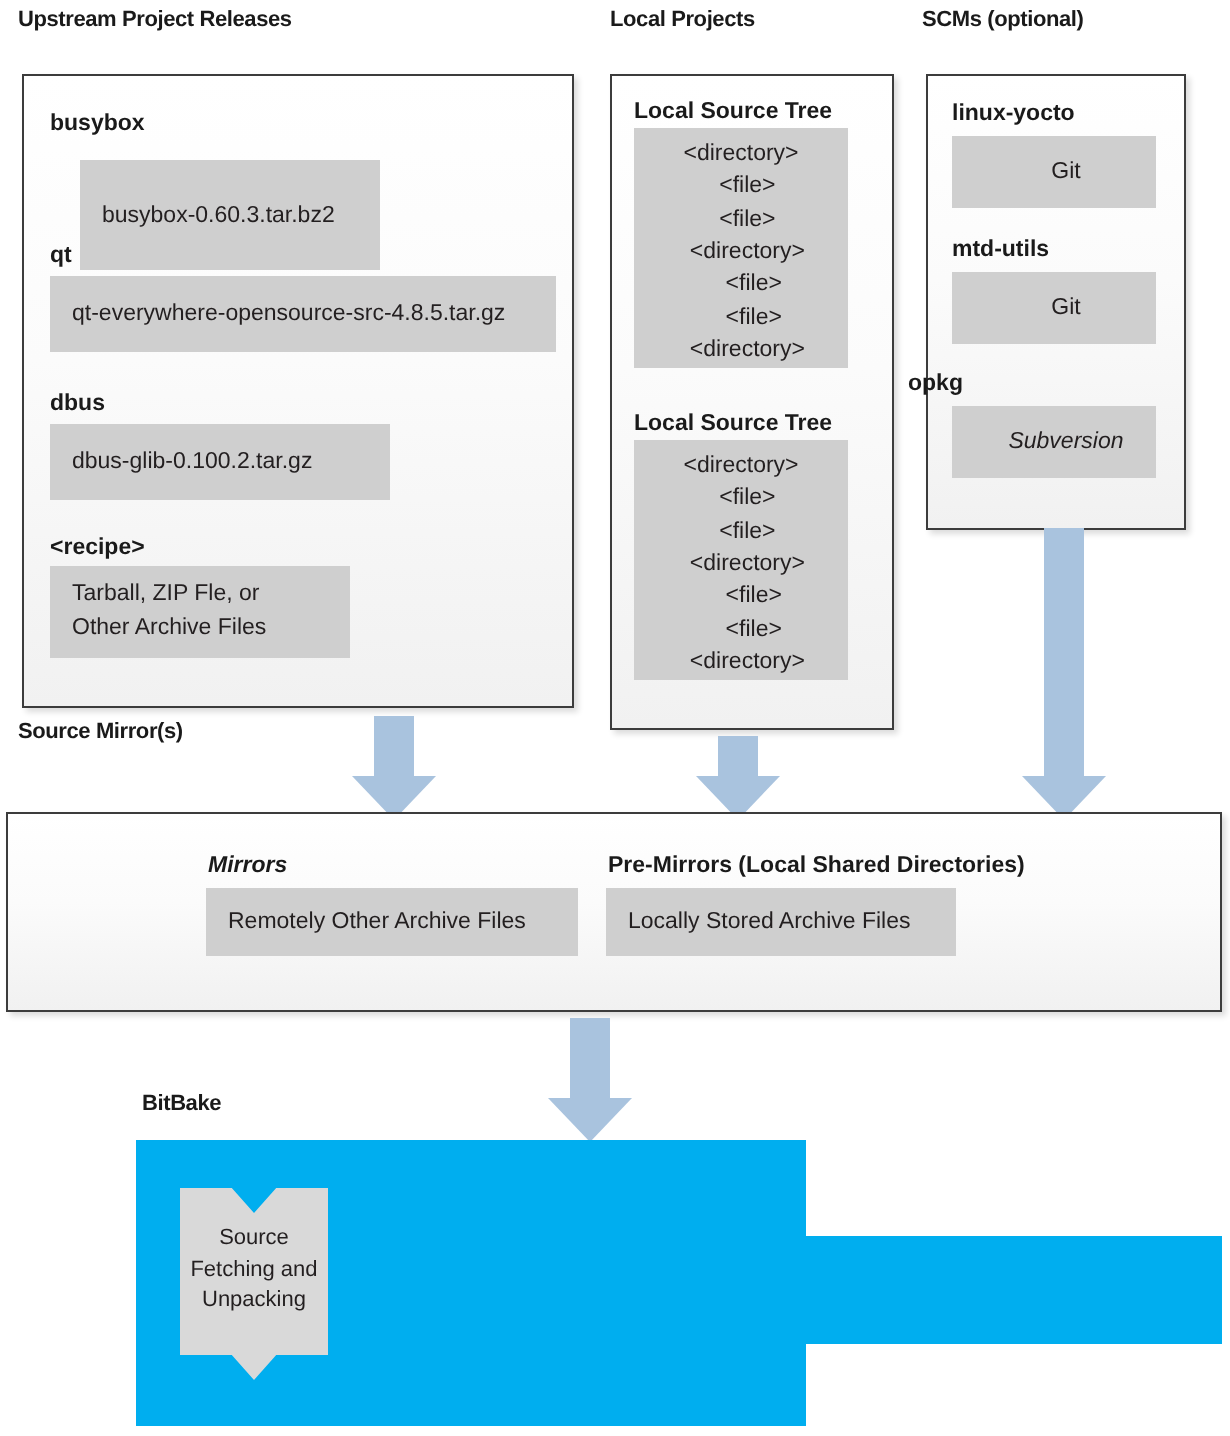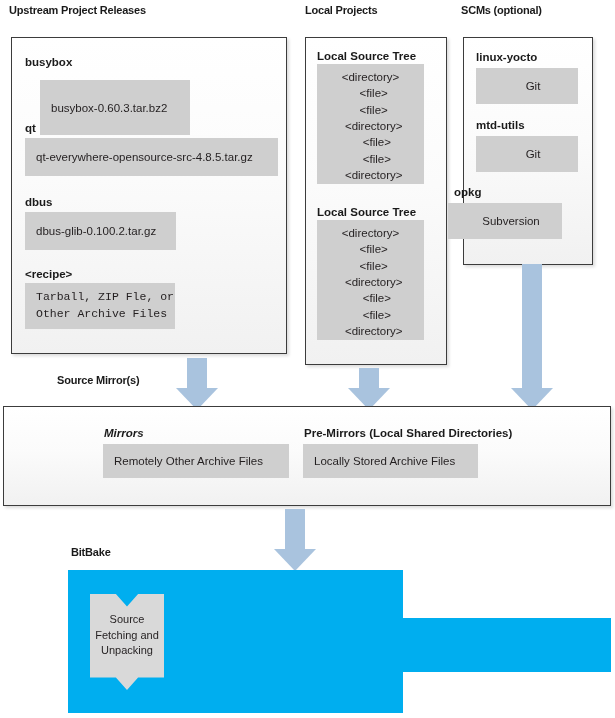--- a/index.html
+++ b/index.html
@@ -21,21 +21,21 @@
     position: absolute;
     font-weight: bold;
     font-size: 11px;
     letter-spacing: -0.2px;
     color: #1a1a1a;
     white-space: nowrap;
   }
   #title-upstream { left: 9px;  top: 4px;  }
   #title-local    { left: 305px; top: 4px; }
   #title-scms     { left: 461px; top: 4px; }
-  #title-mirror   { left: 9px;  top: 374px; margin-left: 48px; }
+  #title-mirror   { left: 9px;  top: 360px; }
   #title-bitbake  { left: 71px; top: 546px; }
 
   
   .panel {
     position: absolute;
     background: linear-gradient(to bottom, #ffffff 0%, #fbfbfb 45%, #f1f1f1 100%);
     border: 1px solid #3c3c3c;
     box-sizing: border-box;
     box-shadow: 2px 2px 3px rgba(0,0,0,0.14);
   }
@@ -64,21 +64,20 @@
     align-items: center;
     padding-left: 12px;
   }
   .gray-box.left-pad { padding-left: 11px; }
   .gray-box.center   { justify-content: center; text-align: center; }
   .gray-box.stack {
     flex-direction: column;
     align-items: flex-start;
     justify-content: center;
     line-height: 1.45;
-    font-family: Liberation Mono, monospace;
   }
 
   
   .tree-box {
     position: absolute;
     background: #cfcfcf;
     font-size: 11.5px;
     color: #231f20;
     text-align: center;
     line-height: 1.42;
@@ -86,38 +85,38 @@
     box-sizing: border-box;
   }
   .tree-line { display: block; white-space: pre; }
 
   
   #lbl-busybox { left: 25px;  top: 56px; }
   #box-busybox { left: 25px;  top: 80px; width: 150px; height: 55px; margin-left: 15px; }
   #lbl-qt      { left: 25px;  top: 122px; }
   #box-qt      { left: 25px;  top: 138px; width: 253px; height: 38px; }
   #lbl-dbus    { left: 25px;  top: 196px; }
-  #box-dbus    { left: 25px;  top: 212px; width: 151px; height: 38px; }
+  #box-dbus    { left: 25px;  top: 212px; width: 170px; height: 38px; }
   #lbl-recipe  { left: 25px;  top: 268px; }
   #box-recipe  { left: 25px;  top: 283px; width: 150px; height: 46px;
                  padding-left: 11px; }
 
   
   #lbl-tree1  { left: 317px; top: 50px; }
   #tree1      { left: 317px; top: 64px; width: 107px; height: 120px; }
   #lbl-tree2  { left: 317px; top: 206px; }
   #tree2      { left: 317px; top: 220px; width: 107px; height: 120px; }
 
   
   #lbl-yocto   { left: 476px; top: 51px; }
   #box-yocto   { left: 476px; top: 68px; width: 102px; height: 36px; }
   #lbl-mtd     { left: 476px; top: 119px; }
   #box-mtd     { left: 476px; top: 136px; width: 102px; height: 36px; }
   #lbl-opkg    { left: 454px; top: 186px; }
-  #box-opkg    { left: 448px; top: 203px; width: 114px; height: 36px; }
+  #box-opkg    { left: 476px; top: 203px; width: 102px; height: 36px; font-style: italic; }
 
   
   #lbl-mirrors    { left: 104px; top: 427px; font-style: italic; }
   #box-mirrors    { left: 103px; top: 444px; width: 186px; height: 34px; }
   #lbl-premirrors { left: 304px; top: 427px; }
   #box-premirrors { left: 303px; top: 444px; width: 175px; height: 34px; }
 
   
   .arrow {
     position: absolute;

